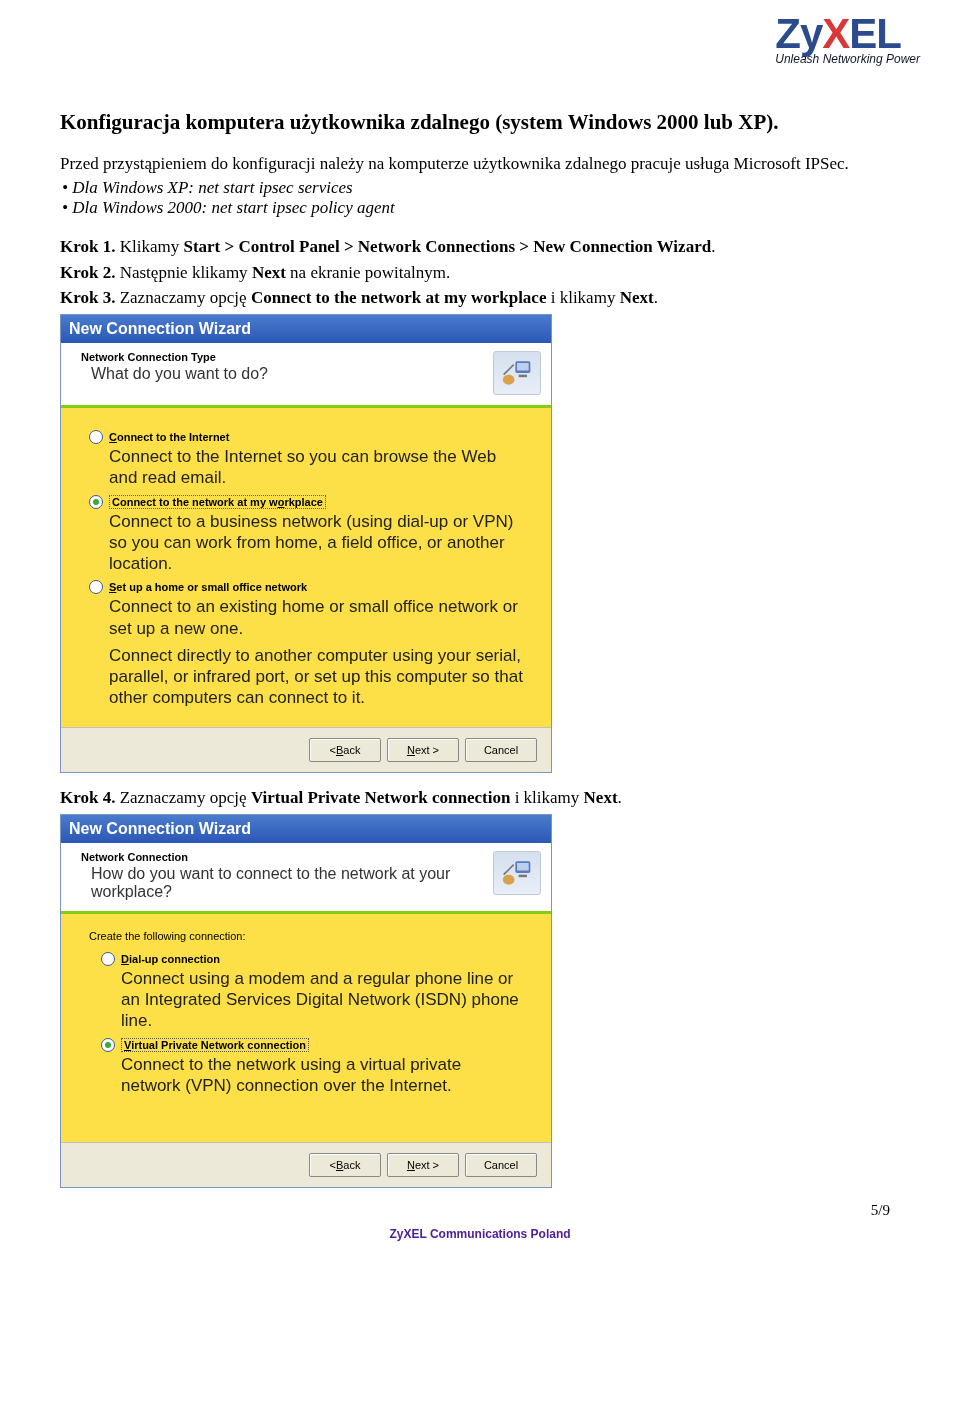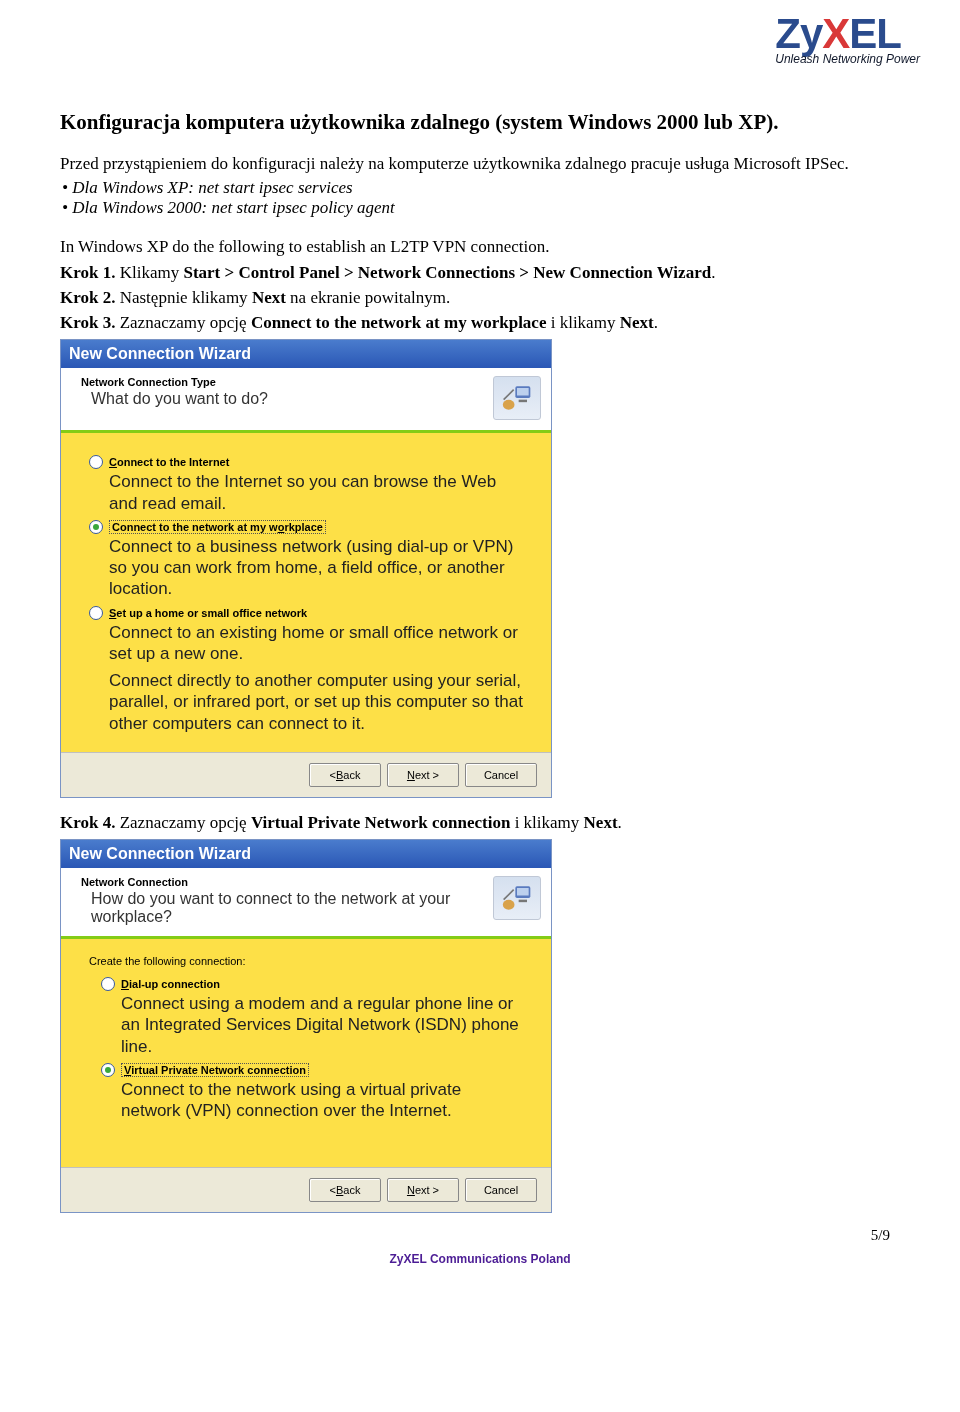--- a/index.html
+++ b/index.html
@@ -163,21 +163,20 @@
   </div>
 
   <div class="content">
     <h2>Konfiguracja komputera użytkownika zdalnego (system Windows 2000 lub XP).</h2>
 
     <p class="para">Przed przystąpieniem do konfiguracji należy na komputerze użytkownika zdalnego pracuje usługa Microsoft IPSec.</p>
     <div class="bullet">• Dla Windows XP: net start ipsec services</div>
     <div class="bullet">• Dla Windows 2000: net start ipsec policy agent</div>
 
     <div class="spacer"></div>
-    <p class="para">In Windows XP do the following to establish an L2TP VPN connection.</p>
 
     <p class="para">
       <span class="bold">Krok 1.</span><span> Klikamy </span><span class="bold">Start &gt; Control Panel &gt; Network Connections &gt; New Connection Wizard</span><span>.</span>
     </p>
     <p class="para">
       <span class="bold">Krok 2.</span><span> Następnie klikamy </span><span class="bold">Next</span><span> na ekranie powitalnym.</span>
     </p>
     <p class="para">
       <span class="bold">Krok 3.</span><span> Zaznaczamy opcję </span><span class="bold">Connect to the network at my workplace</span><span> i klikamy </span><span class="bold">Next</span><span>.</span>
     </p>

